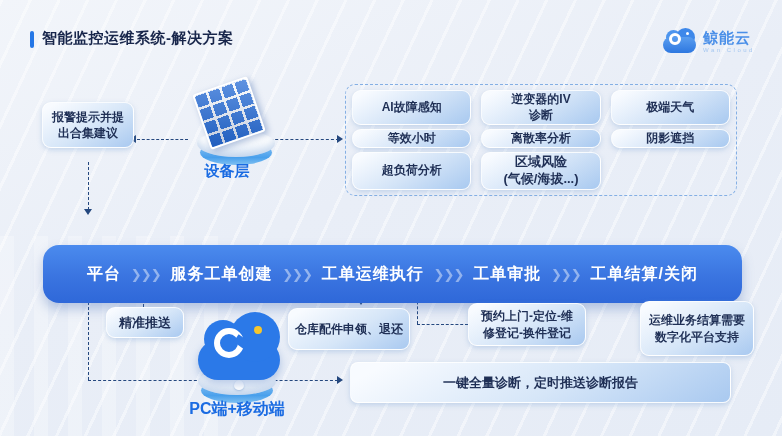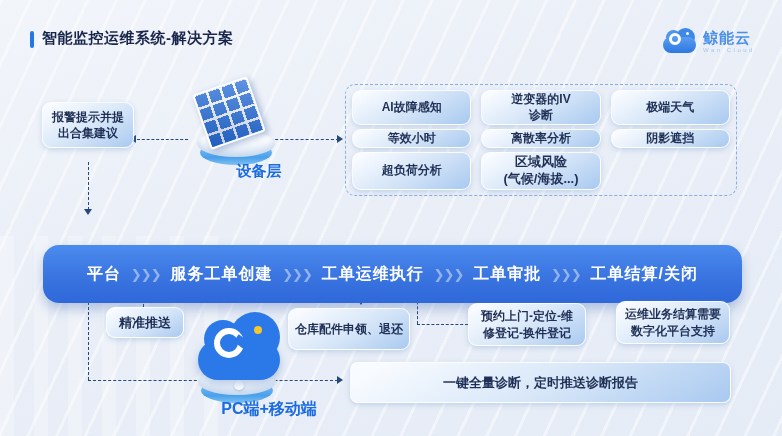--- a/index.html
+++ b/index.html
@@ -47,21 +47,21 @@
   .bar {
     position:absolute; left:43px; top:217px; width:699px; height:58px; border-radius:16px;
     background:linear-gradient(180deg,#4b8bee 0%,#3a74e0 55%,#2f68d9 100%);
     box-shadow:0 6px 12px rgba(70,110,180,.35);
     display:flex; align-items:center; justify-content:space-between; padding:0 44px;margin-top:28px;
   }
   .stage-label { color:#fff; font-size:16px; font-weight:bold; letter-spacing:1px; white-space:nowrap; }
   .chev { font-size:13px; font-weight:bold; color:rgba(255,255,255,.45); letter-spacing:-1px; }
   .chev::before { content:"\276F\276F\276F"; }
   
-  .icon-label { position:absolute; text-align:center; font-weight:bold; color:#1a6be2;margin-left:32px; }
+  .icon-label { position:absolute; text-align:center; font-weight:bold; color:#1a6be2; }
   
   .hline { position:absolute; height:0; border-top:1.5px dashed #24477e; }
   .vline { position:absolute; width:0; border-left:1.5px dashed #24477e; }
   .tri { position:absolute; width:0; height:0; }
   .tri-up    { border-left:4px solid transparent; border-right:4px solid transparent; border-bottom:6px solid #24477e; }
   .tri-down  { border-left:4px solid transparent; border-right:4px solid transparent; border-top:6px solid #24477e; }
   .tri-left  { border-top:4px solid transparent; border-bottom:4px solid transparent; border-right:6px solid #24477e; }
   .tri-right { border-top:4px solid transparent; border-bottom:4px solid transparent; border-left:6px solid #24477e; }
   
   .pedestal { position:absolute; width:78px; height:36px; }
@@ -178,21 +178,21 @@
     <span class="chev"></span>
     <span class="stage-label">工单审批</span>
     <span class="chev"></span>
     <span class="stage-label">工单结算/关闭</span>
   </div>
 
   <div class="box" style="left:106px;top:307px;width:78px;height:31px;font-size:13px;">精准推送</div>
   <div class="box" style="left:288px;top:308px;width:122px;height:42px;">仓库配件申领、退还</div>
   <div class="box" style="left:468px;top:303px;width:118px;height:43px;">预约上门-定位-维
 修登记-换件登记</div>
-  <div class="box" style="left:616px;top:301px;width:114px;height:43px;">运维业务结算需要
+  <div class="box" style="left:640px;top:301px;width:114px;height:55px;">运维业务结算需要
 数字化平台支持</div>
   <div class="box" style="left:350px;top:362px;width:381px;height:41px;font-size:13px;border-radius:8px;">一键全量诊断，定时推送诊断报告</div>
 
   <div class="cloud-wrap">
     <div class="pedestal" style="left:6px;top:54px;">
       <div class="ped-bottom"></div>
         <div class="ped-top"></div>
     </div>
     <div class="cloud-stem"></div>
     <div class="cloud-body"></div>

